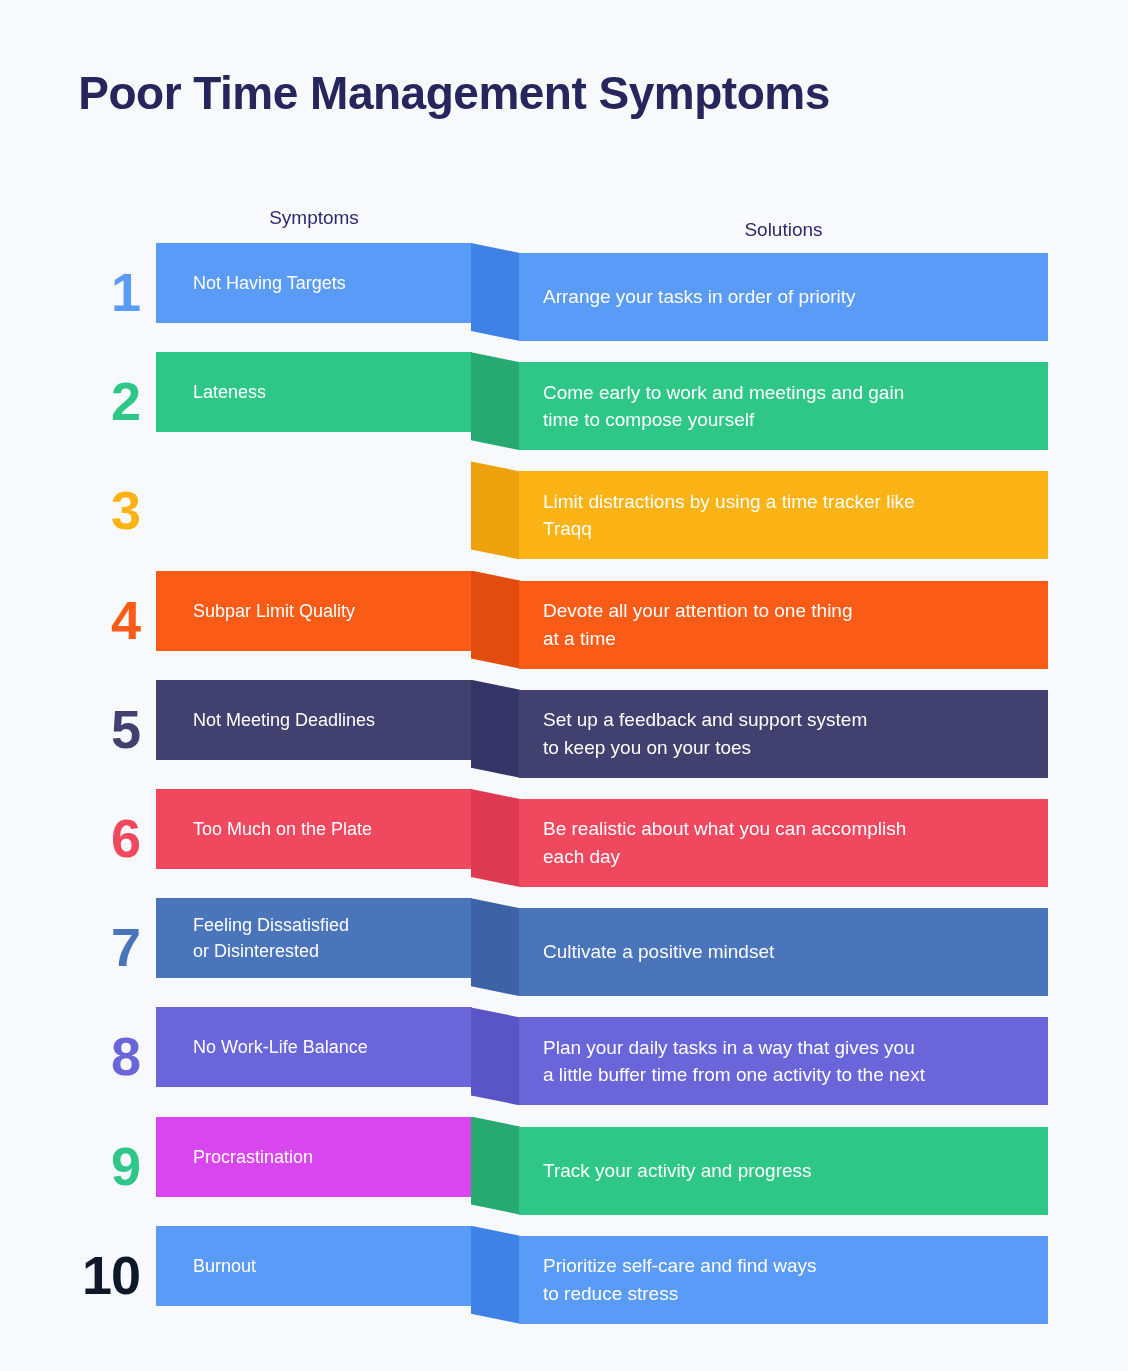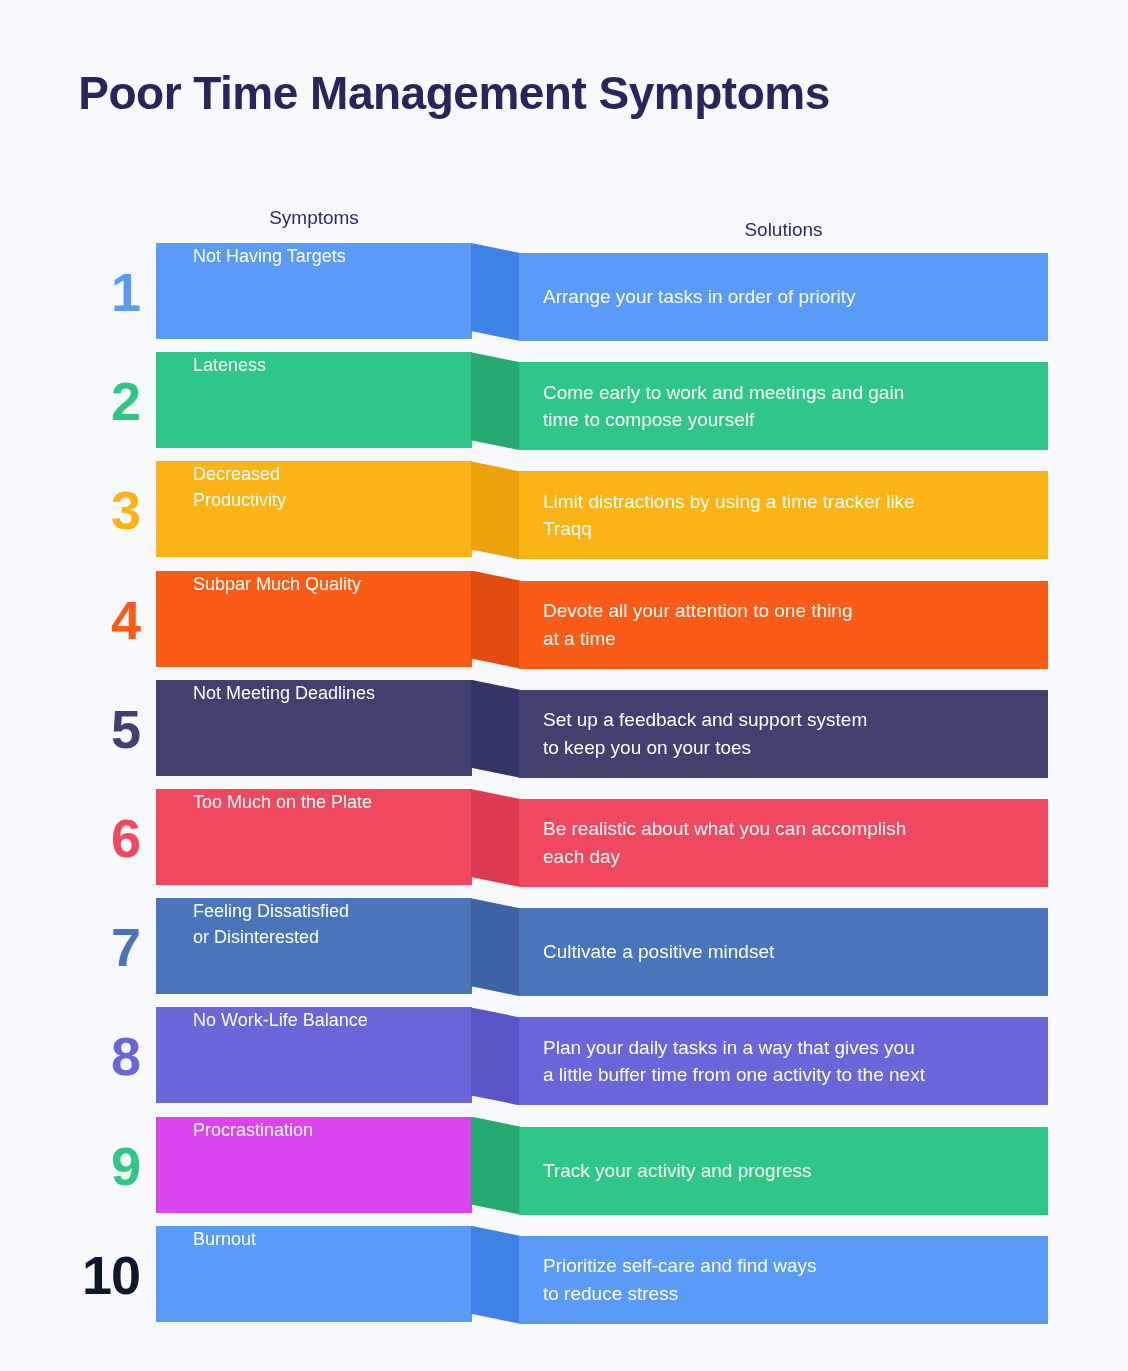--- a/index.html
+++ b/index.html
@@ -89,23 +89,23 @@
     font-weight: 700;
     letter-spacing: -1px;
   }
 
   
   .panel-left {
     position: absolute;
     left: 156px;
     top: 0px;
     width: 316px;
-    height: 96px;
+    height: 80px;
     display: flex;
-    align-items: flex-start;
+    align-items: center;
   }
   .panel-left .txt {
     padding-left: 37px;
     padding-right: 12px;
     font-size: 18px;
     line-height: 1.45;
     color: #ffffff;
     font-weight: 400;
   }
 
@@ -168,34 +168,30 @@
           <div class="txt">Lateness</div>
         </div>
         <div class="fold" style="background: rgb(38, 170, 114);"></div>
         <div class="panel-right" style="background: rgb(46, 199, 135);">
           <div class="txt">Come early to work and meetings and gain
 time to compose yourself</div>
         </div>
       </div>
       <div class="row" style="top: 461.4px;">
         <div class="row-number" style="color: rgb(252, 179, 22);">3</div>
-        <div class="panel-left" style="background: rgb(252, 179, 22);">
-          <div class="txt">Decreased
-Productivity</div>
-        </div>
         <div class="fold" style="background: rgb(237, 161, 10);"></div>
         <div class="panel-right" style="background: rgb(252, 179, 22);">
           <div class="txt">Limit distractions by using a time tracker like
 Traqq</div>
         </div>
       </div>
       <div class="row" style="top: 570.6px;">
         <div class="row-number" style="color: rgb(250, 92, 24);">4</div>
         <div class="panel-left" style="background: rgb(250, 92, 24);">
-          <div class="txt">Subpar Much Quality</div>
+          <div class="txt">Subpar Limit Quality</div>
         </div>
         <div class="fold" style="background: rgb(226, 76, 14);"></div>
         <div class="panel-right" style="background: rgb(250, 92, 24);">
           <div class="txt">Devote all your attention to one thing
 at a time</div>
         </div>
       </div>
       <div class="row" style="top: 679.8px;">
         <div class="row-number" style="color: rgb(65, 64, 111);">5</div>
         <div class="panel-left" style="background: rgb(65, 64, 111);">

